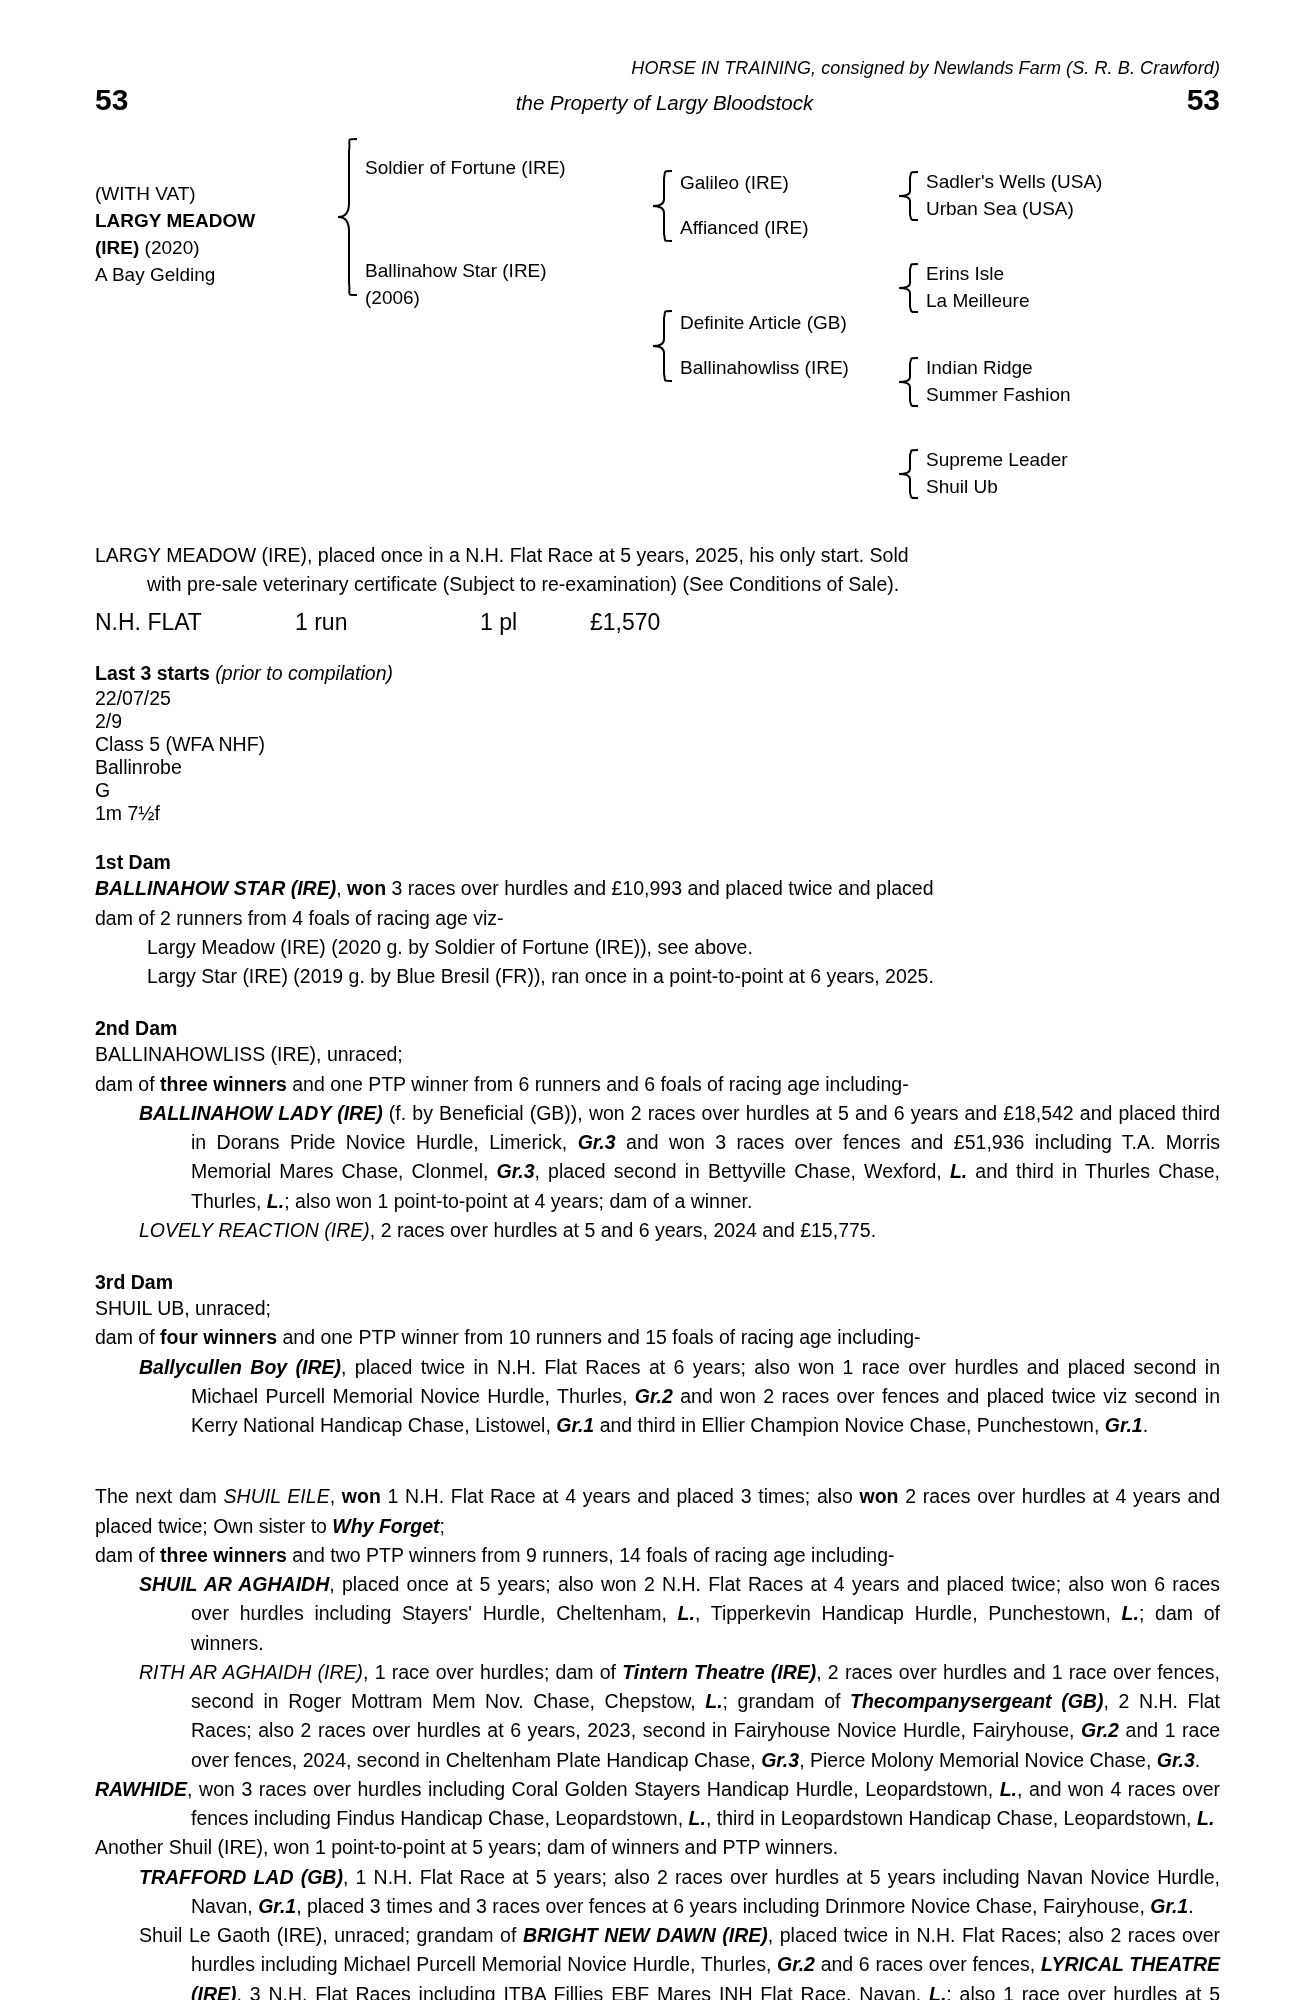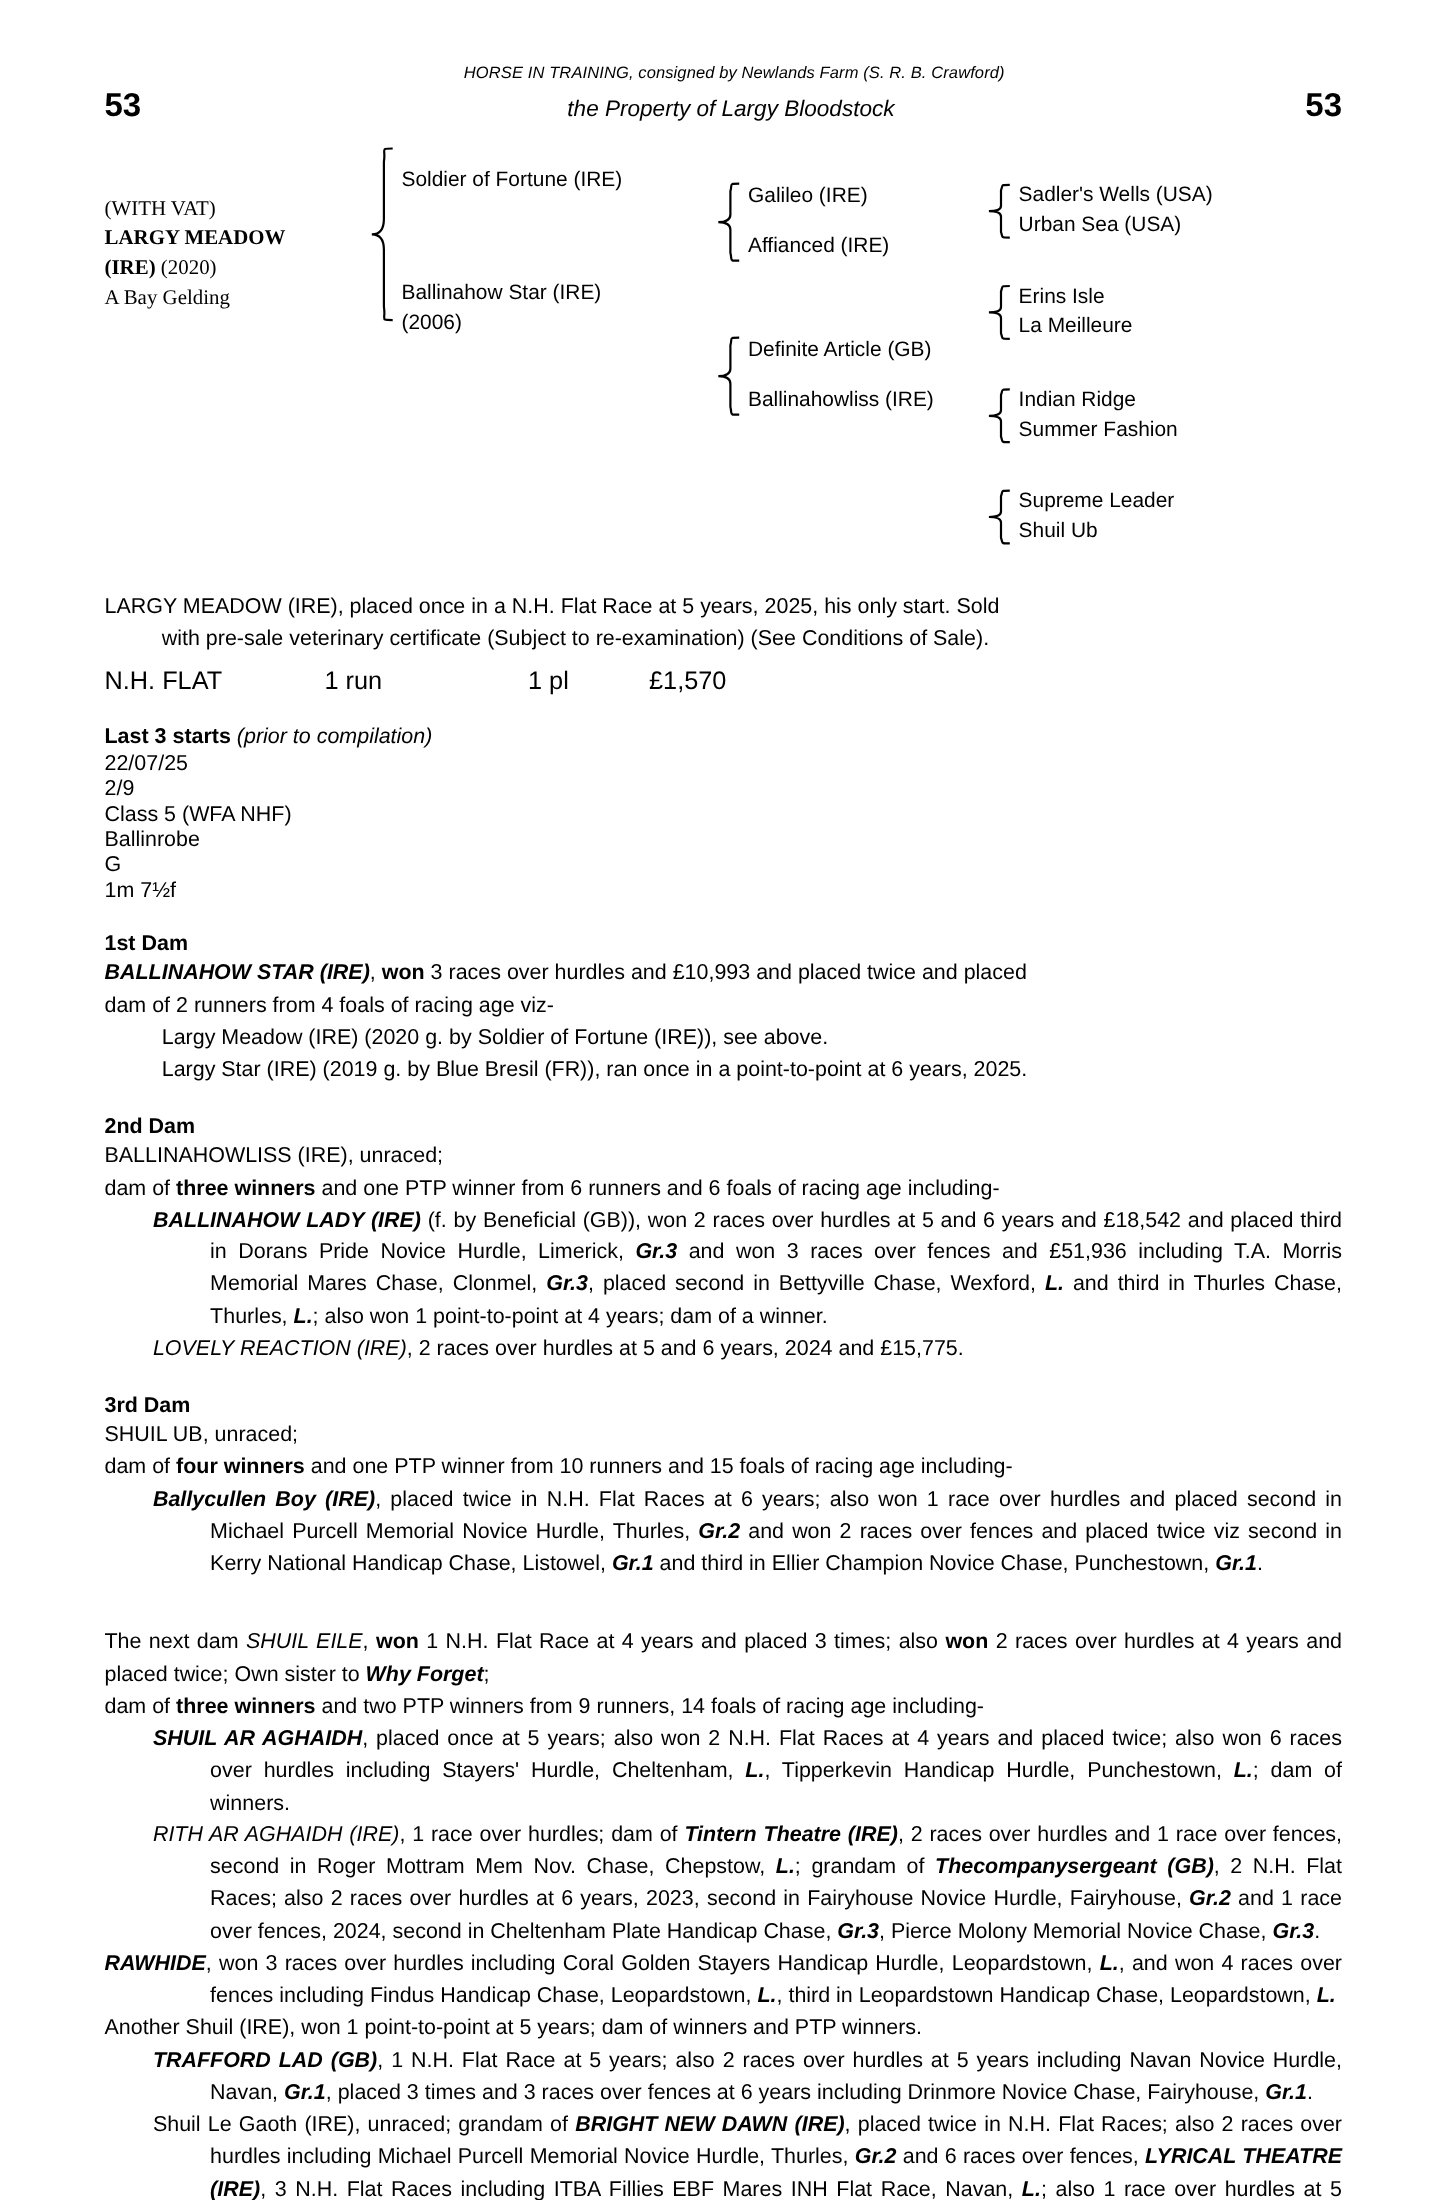--- a/index.html
+++ b/index.html
@@ -16,23 +16,23 @@
   }
   .page {
     width: 1315px;
     box-sizing: border-box;
     padding: 58px 95px 40px 95px;
     position: relative;
   }
 
   
   .header-line {
-    text-align: center;
+    text-align: right;
     font-style: italic;
-    font-size: 15px;
+    font-size: 18px;
     letter-spacing: 0.1px;
     margin-left: 20px;
   }
   .header-row2 {
     display: flex;
     align-items: center;
     justify-content: space-between;
     margin-top: 6px;
   }
   .lot-number {
@@ -54,21 +54,20 @@
   
   .pedigree {
     display: flex;
     margin-top: 22px;
     font-size: 19px;
     line-height: 1.42;
   }
   .ped-left {
     width: 240px;
     padding-top: 44px;
-    font-family: Liberation Serif, serif;
   }
   .ped-left .name {
     font-weight: bold;
   }
   .brace {
     width: 26px;
     position: relative;
     margin-right: 4px;
   }
   .brace svg { display: block; }

